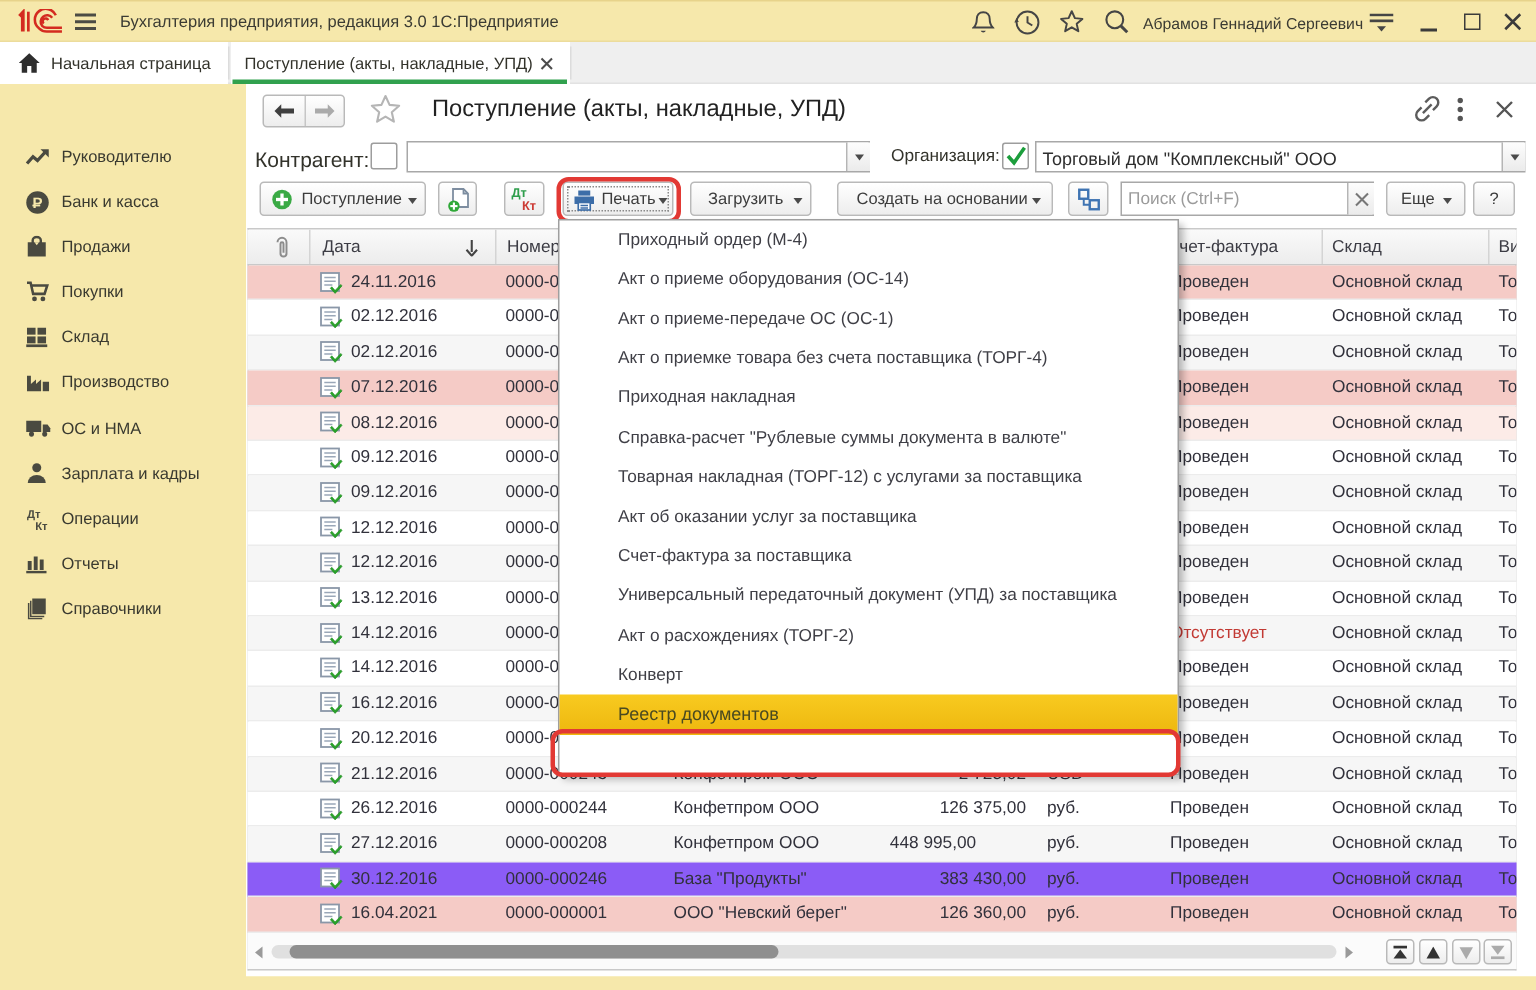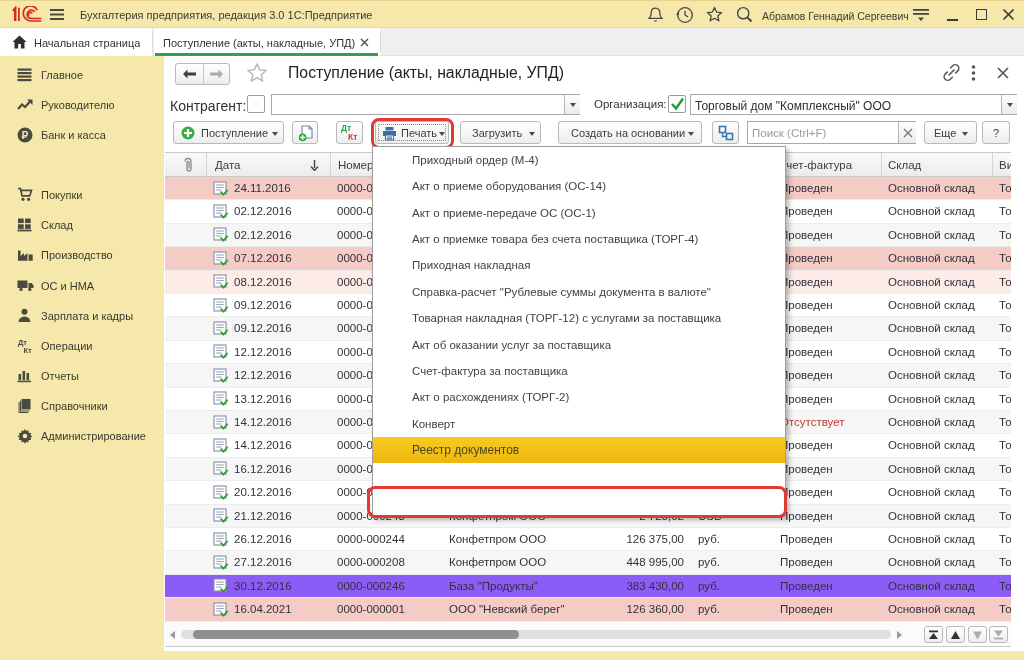--- a/index.html
+++ b/index.html
@@ -81,46 +81,43 @@
     <path d="M7.5 0.5 L0.5 7 h2 v6.5 h3.6 V9 h2.8 v4.5 h3.6 V7 h2 z" fill="#2e2e2e"></path>
   </svg>
 <div class="abs" style="left:34px;top:37px;font-size:11px;color:#33332b">Начальная страница</div>
 <div class="abs" style="left:163px;top:37px;font-size:11px;color:#33332b">Поступление (акты, накладные, УПД)</div>
 <svg class="abs" style="left:360px;top:38px" width="9" height="9" viewBox="0 0 9 9">
     <path d="M1 1 L8 8 M8 1 L1 8" stroke="#4c4c4c" stroke-width="1.4"></path>
   </svg>
 <div class="abs" style="left:155px;top:53px;width:223px;height:2.5px;background:#31a14e"></div>
 
 <div id="sidebar">
-<div class="si" style="top:4.0px">
-      <span class="sic"><svg width="15" height="15" viewBox="0 0 15 15">
-          <g fill="#4a4a40">
-            <rect x="0.5" y="1.5" width="14" height="2.2"></rect>
-            <rect x="0.5" y="5" width="14" height="2.2"></rect>
-            <rect x="0.5" y="8.5" width="14" height="2.2"></rect>
-            <rect x="0.5" y="12" width="14" height="2.2"></rect>
-          </g>
-        </svg></span>
-      <span class="sil">Главное</span>
-    </div>
 <div class="si" style="top:34.1px">
       <span class="sic"><svg width="16" height="15" viewBox="0 0 16 15">
           <path d="M1 12 L5 7.5 L8 10 L13.5 4" stroke="#4a4a40" stroke-width="2.2" fill="none"></path>
           <path d="M9.5 3 L15 3 L15 8.5" fill="none" stroke="#4a4a40" stroke-width="0"></path>
           <path d="M10 2.5 L15.5 2.5 L15.5 8 L13 5.5 Z" fill="#4a4a40"></path>
         </svg></span>
       <span class="sil">Руководителю</span>
     </div>
 <div class="si" style="top:64.1px">
       <span class="sic"><svg width="16" height="16" viewBox="0 0 16 16">
           <circle cx="8" cy="8" r="7.5" fill="#4a4a40"></circle>
           <text x="8" y="11.6" font-family="Liberation Sans" font-size="10" font-weight="bold" fill="#f6e8ab" text-anchor="middle">P</text>
           <rect x="4.6" y="9.4" width="5.2" height="1.2" fill="#f6e8ab"></rect>
         </svg></span>
       <span class="sil">Банк и касса</span>
+    </div>
+<div class="si" style="top:94.2px">
+      <span class="sic"><svg width="15" height="15" viewBox="0 0 15 15">
+          <path d="M1.5 4.5 h12 v9.5 h-12 z" fill="#4a4a40"></path>
+          <path d="M4.8 6 V3.2 a2.7 2.2 0 0 1 5.4 0 V6" fill="none" stroke="#4a4a40" stroke-width="1.6"></path>
+          <path d="M6 4.5 l1.5 2 l1.5-2 z" fill="#f6e8ab"></path>
+        </svg></span>
+      <span class="sil">Продажи</span>
     </div>
 <div class="si" style="top:124.3px">
       <span class="sic"><svg width="16" height="15" viewBox="0 0 16 15">
           <path d="M1 1.5 h2.4 l1.7 7.4 h7.6 l1.8-5.6 h-11" fill="none" stroke="#4a4a40" stroke-width="1.7"></path>
           <circle cx="6" cy="12.3" r="1.6" fill="#4a4a40"></circle>
           <circle cx="11.6" cy="12.3" r="1.6" fill="#4a4a40"></circle>
         </svg></span>
       <span class="sil">Покупки</span>
     </div>
 <div class="si" style="top:154.3px">
@@ -178,27 +175,20 @@
     </div>
 <div class="si" style="top:334.8px">
       <span class="sic"><svg width="15" height="15" viewBox="0 0 15 15">
           <g fill="#4a4a40">
             <path d="M4.5 1 h9 v10.5 h-9 z"></path>
             <path d="M3 2.5 h1 v10 h8.5 v1 h-9.5 z"></path>
             <path d="M1.6 4 h1 v10 h8.6 v1 h-9.6 z"></path>
           </g>
         </svg></span>
       <span class="sil">Справочники</span>
-    </div>
-<div class="si" style="top:364.8px">
-      <span class="sic"><svg width="16" height="16" viewBox="0 0 16 16">
-          <path d="M8 0.8 l1.1 2.2 2.4-.7 .1 2.5 2.5 .1-.7 2.4 2.2 1.1-2.2 1.1 .7 2.4-2.5 .1-.1 2.5-2.4-.7-1.1 2.2-1.1-2.2-2.4 .7-.1-2.5-2.5-.1 .7-2.4-2.2-1.1 2.2-1.1-.7-2.4 2.5-.1 .1-2.5 2.4 .7 z" fill="#4a4a40"></path>
-          <circle cx="8" cy="8" r="2.3" fill="#f6e8ab"></circle>
-        </svg></span>
-      <span class="sil">Администрирование</span>
     </div>
 </div>
 
 <div id="main"></div>
 
 <div class="abs" style="left:175px;top:63px;width:55px;height:22px;border:1px solid #b9b9b9;border-radius:3px;background:linear-gradient(#ffffff,#ededed)">
  <div class="abs" style="left:27px;top:0;width:1px;height:20px;background:#c6c6c6"></div>
  <svg class="abs" style="left:6px;top:5px" width="15" height="10" viewBox="0 0 15 10">
       <path d="M5.5 0.5 L1 5 l4.5 4.5 V6.6 H14 V3.4 H5.5 z" fill="#3f3f3f"></path>
     </svg>
@@ -619,21 +609,21 @@
     <div class="ri"><svg width="16" height="16" viewBox="0 0 16 16">
         <rect x="1" y="1" width="12" height="12" fill="#ffffff" stroke="#8a97a8" stroke-width="1.2"></rect>
         <line x1="3.2" y1="4" x2="10.8" y2="4" stroke="#9aa7b8" stroke-width="1.1"></line>
         <line x1="3.2" y1="6.5" x2="10.8" y2="6.5" stroke="#9aa7b8" stroke-width="1.1"></line>
         <line x1="3.2" y1="9" x2="8.6" y2="9" stroke="#9aa7b8" stroke-width="1.1"></line>
         <path d="M8.2 10.2 L10.4 12.6 L14.2 8.6 L15 9.6 L10.4 14.6 L7.2 11.2 Z" fill="#29a329" stroke="#1d8a1d" stroke-width="0.4"></path>
       </svg></div>
     <div class="rc" style="left:69px">27.12.2016</div>
     <div class="rc" style="left:172px">0000-000208</div>
     <div class="rc" style="left:284px">Конфетпром ООО</div>
-    <div class="rc" style="left:395px;width:124px;text-align:right">448 995,00</div>
+    <div class="rc" style="left:395px;width:124px;text-align:center">448 995,00</div>
     <div class="rc" style="left:533px">руб.</div>
     <div class="rc" style="left:615px;color:#31313b">Проведен</div>
     <div class="rc" style="left:723px">Основной склад</div>
     <div class="rc" style="left:834px">Товары</div>
   </div>
 <div class="trow" style="top:574.8px;background:#8b5cf6">
     <div class="ri"><svg width="16" height="16" viewBox="0 0 16 16">
         <rect x="1" y="1" width="12" height="12" fill="#ffffff" stroke="#8a97a8" stroke-width="1.2"></rect>
         <line x1="3.2" y1="4" x2="10.8" y2="4" stroke="#9aa7b8" stroke-width="1.1"></line>
         <line x1="3.2" y1="6.5" x2="10.8" y2="6.5" stroke="#9aa7b8" stroke-width="1.1"></line>
@@ -700,17 +690,18 @@
 <div id="menu">
 <div class="mi">Приходный ордер (М-4)</div>
 <div class="mi">Акт о приеме оборудования (ОС-14)</div>
 <div class="mi">Акт о приеме-передаче ОС (ОС-1)</div>
 <div class="mi">Акт о приемке товара без счета поставщика (ТОРГ-4)</div>
 <div class="mi">Приходная накладная</div>
 <div class="mi">Справка-расчет "Рублевые суммы документа в валюте"</div>
 <div class="mi">Товарная накладная (ТОРГ-12) с услугами за поставщика</div>
 <div class="mi">Акт об оказании услуг за поставщика</div>
 <div class="mi">Счет-фактура за поставщика</div>
+<div class="mi">Универсальный передаточный документ (УПД) за поставщика</div>
 <div class="mi">Акт о расхождениях (ТОРГ-2)</div>
 <div class="mi">Конверт</div>
 <div style="height:26.36px;background:linear-gradient(#f8ca20,#edb70e);padding-left:39px;font-size:12px;color:#4a4a20;line-height:26.36px">Реестр документов</div>
 </div>
 <div class="abs" style="left:366.5px;top:486px;width:420px;height:32px;border:3.4px solid #e23934;border-radius:8px;z-index:30"></div>
 
 </body></html>

